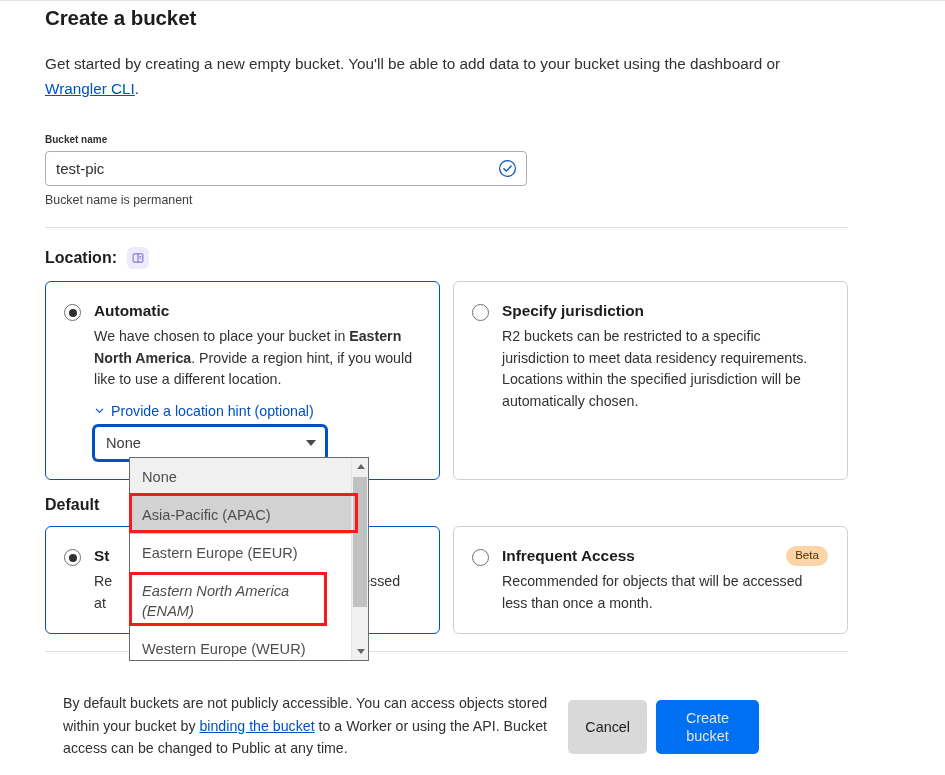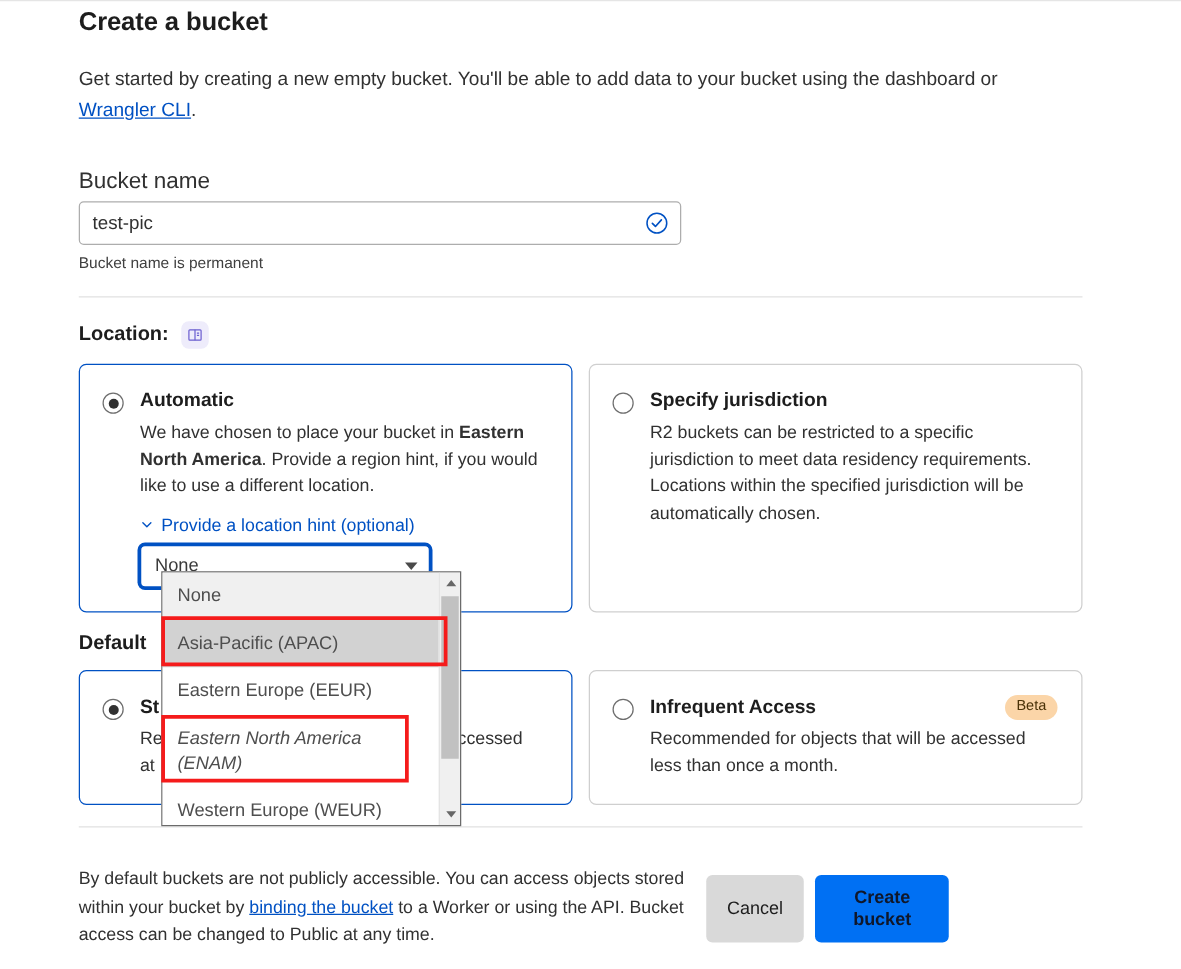--- a/index.html
+++ b/index.html
@@ -15,21 +15,21 @@
   }
   .top-rule {
     position:absolute; top:0; left:0; width:945px; height:1px;
     background:#e5e5e5;
   }
   .page {
     position:absolute;
     top:0; left:0;
     width:945px;
   }
-  .inner { padding: 0 63px; }
+  .inner { padding: 0 45px; }
 
   .page-title {
     font-size: 20.5px;
     font-weight: bold;
     color: #1d1d1d;
     margin: 0;
     padding-top: 6px;
     letter-spacing: -0.1px;
   }
   .intro {
@@ -39,22 +39,22 @@
     margin-top: 21px;
     width: 745px;
   }
   .link {
     color: #0051c3;
     text-decoration: underline;
     cursor: pointer;
   }
 
   .field-label {
-    font-size: 18px;
-    font-weight: normal;
+    font-size: 10px;
+    font-weight: bold;
     color: #313131;
     margin-top: 33px;
     margin-bottom: 6px;
   }
   .text-input-wrap {
     position: relative;
     width: 482px;
     height: 24px;
   }
   .text-input {
@@ -296,21 +296,21 @@
   .btn {
     font-family: "Liberation Sans", sans-serif;
     font-size: 14.4px;
     border: none;
     border-radius: 5px;
     padding: 9px 17px;
     cursor: pointer;
     line-height: 18px;
   }
   .btn-cancel { background:#d9d9d9; color:#1d1d1d; }
-  .btn-primary { background:#0070f3; color:#0f172a;font-weight:bold; }
+  .btn-primary { background:#0070f3; color:#e5e5e5; }
 </style>
 </head>
 <body>
 
 <div class="top-rule"></div>
 
 <div class="page">
   <div class="inner">
 
     <h1 class="page-title">Create a bucket</h1>

